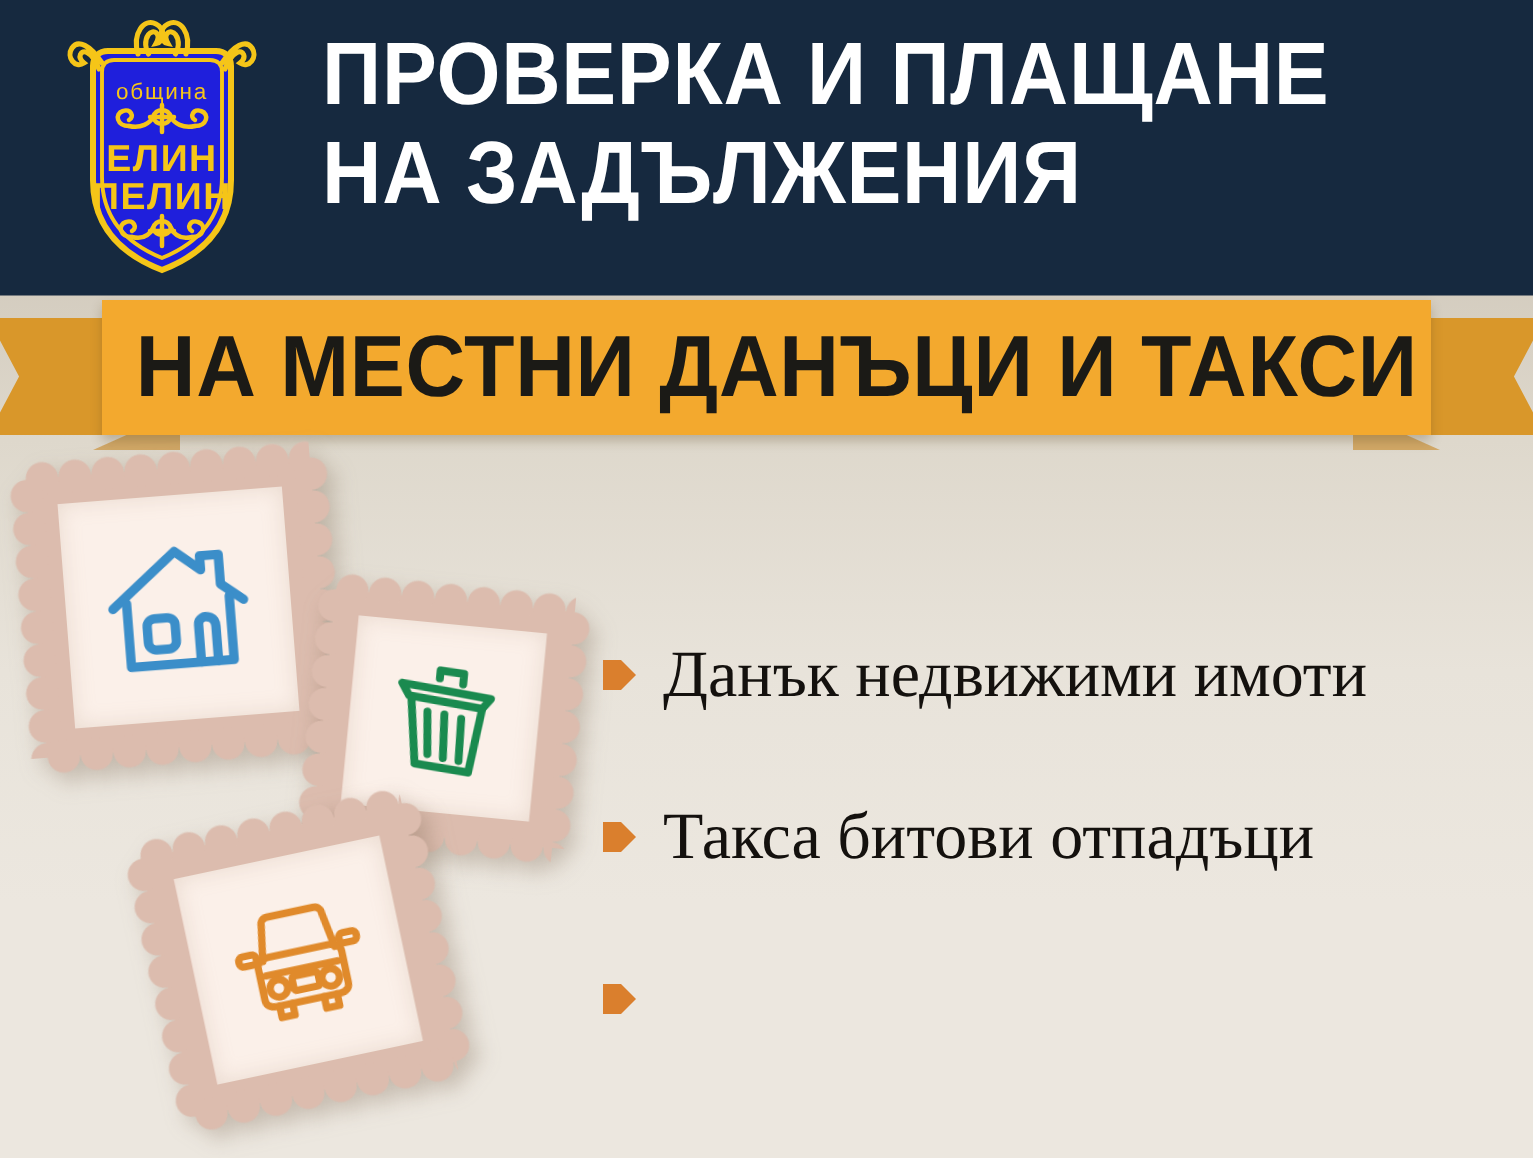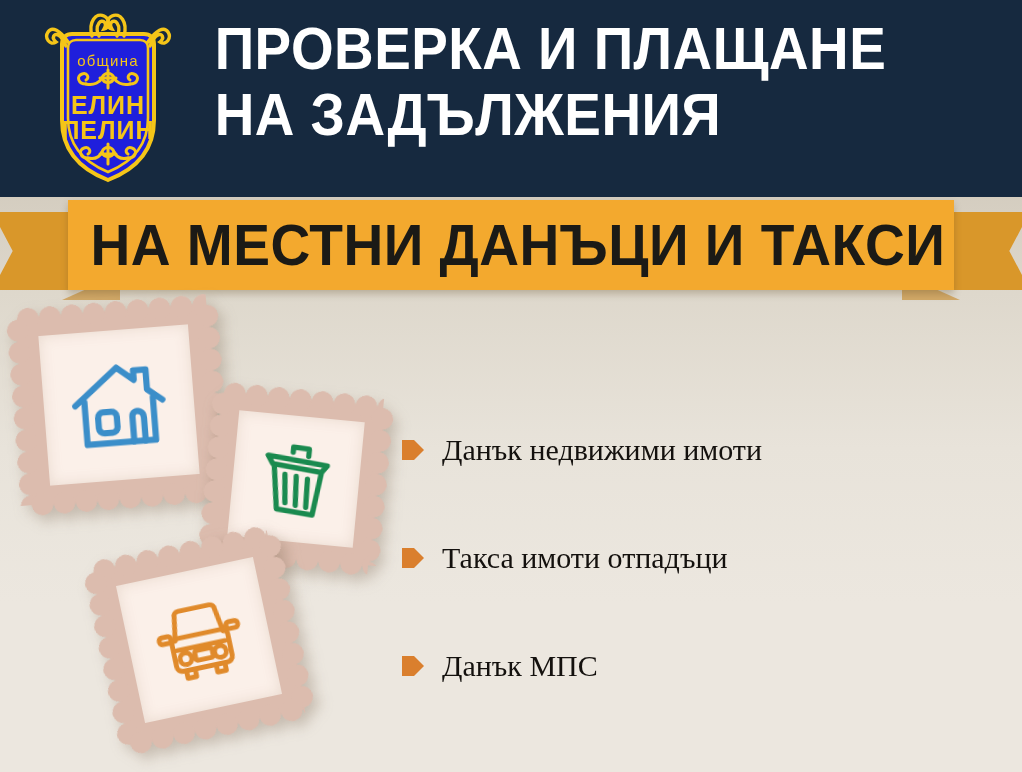--- a/index.html
+++ b/index.html
@@ -110,21 +110,21 @@
   
   .bullets{position:absolute;left:402px;top:424px;width:610px;}
   .bullet-row{
     display:flex;align-items:center;height:52px;margin-bottom:56px;
   }
   .bullet-marker{
     width:24px;height:26px;margin-right:16px;flex:none;
   }
   .bullet-label{
     font-family:"Liberation Serif", serif;
-    font-size:30px;line-height:48px;color:#14110e;
+    font-size:44px;line-height:48px;color:#14110e;
     white-space:nowrap;
   }
 </style>
 </head>
 <body>
 
 <div class="poster">
 
   <div class="header">
 
@@ -234,25 +234,24 @@
       <svg class="bullet-marker" viewBox="0 0 24 26">
         <path d="M0 3 L12 3 L22 13 L12 23 L0 23 Z" fill="#da7f2d"></path>
       </svg>
       <span class="bullet-label">Данък недвижими имоти</span>
     </div>
 
     <div class="bullet-row">
       <svg class="bullet-marker" viewBox="0 0 24 26">
         <path d="M0 3 L12 3 L22 13 L12 23 L0 23 Z" fill="#da7f2d"></path>
       </svg>
-      <span class="bullet-label">Такса имоти отпадъци</span>
+      <span class="bullet-label">Такса битови отпадъци</span>
     </div>
 
     <div class="bullet-row">
       <svg class="bullet-marker" viewBox="0 0 24 26">
         <path d="M0 3 L12 3 L22 13 L12 23 L0 23 Z" fill="#da7f2d"></path>
       </svg>
-      <span class="bullet-label">Данък МПС</span>
     </div>
 
   </div>
 
 </div>
 
 </body></html>

